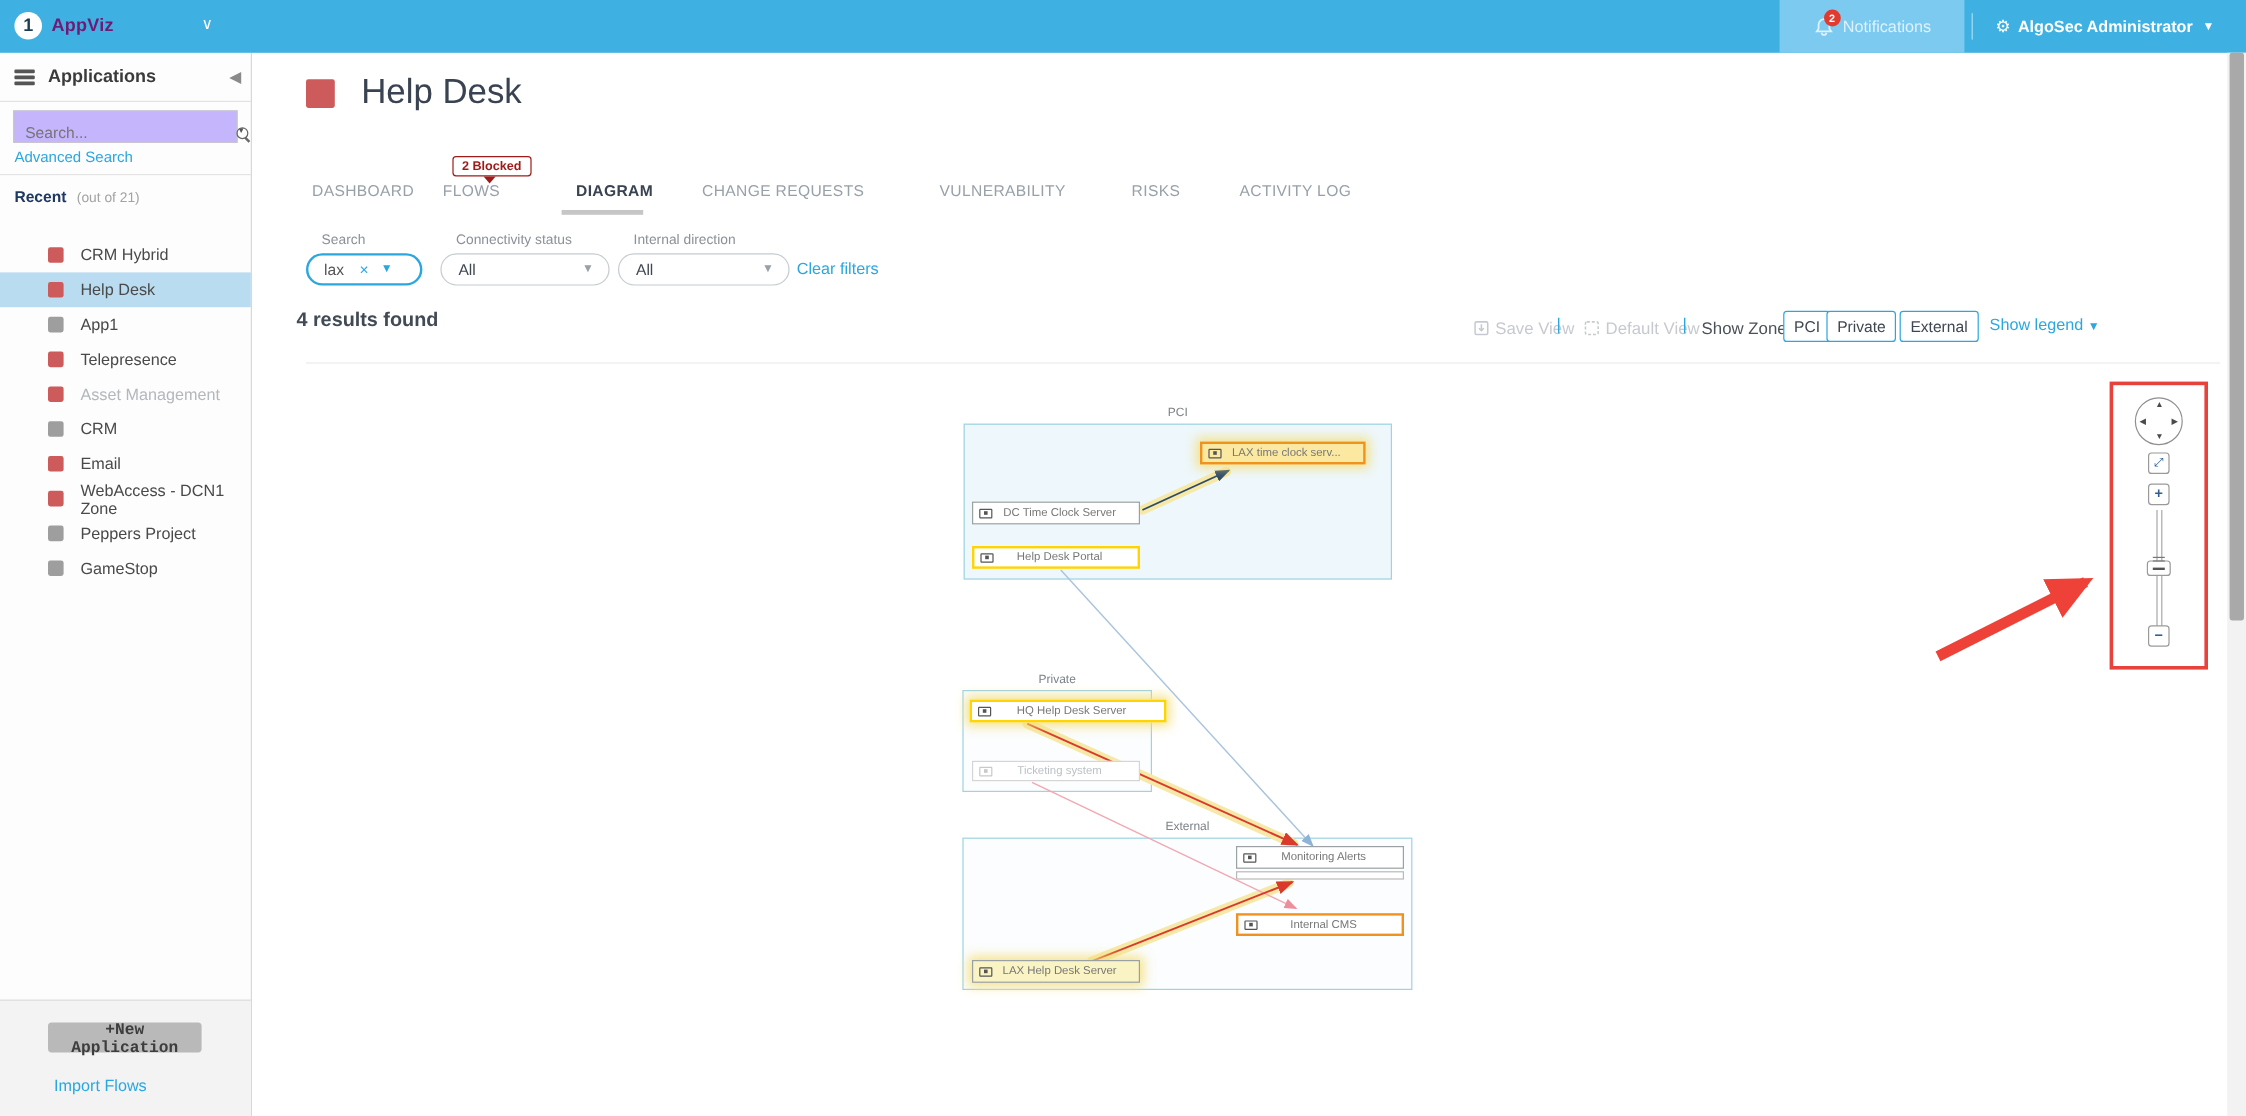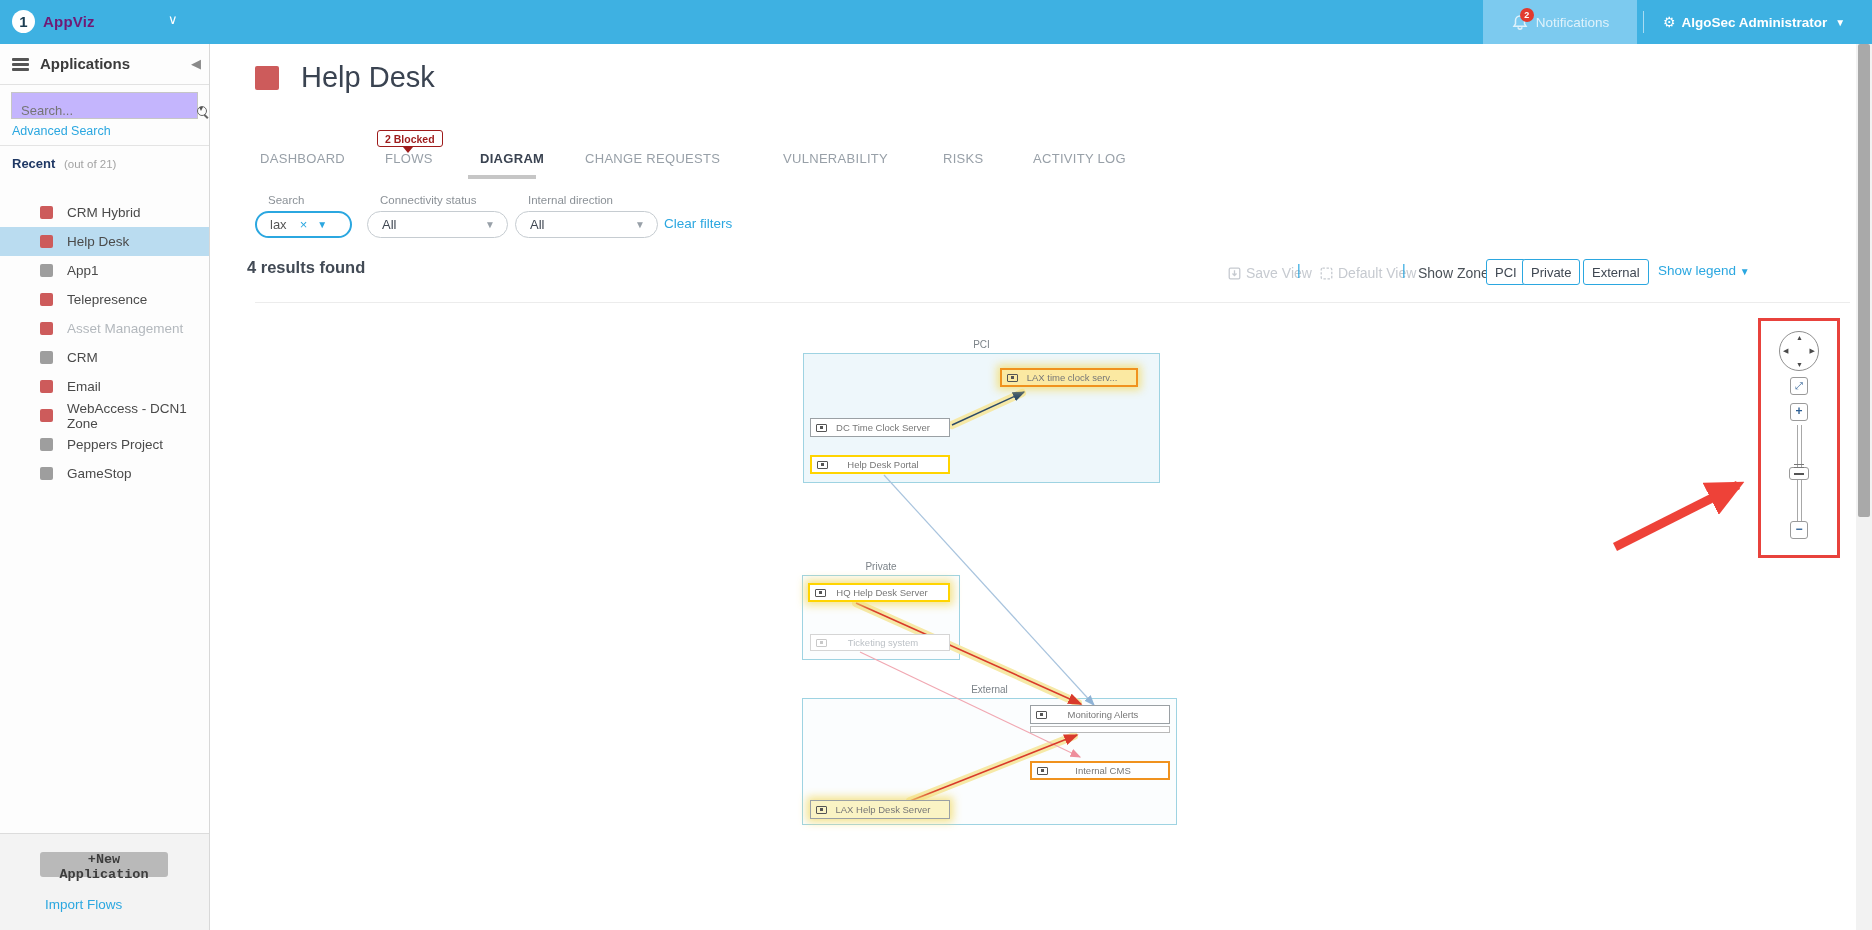--- a/index.html
+++ b/index.html
@@ -237,21 +237,21 @@
   </div>
 
   <div class="main">
     <div class="title-sq"></div>
     <div class="page-title">Help Desk</div>
 
     <div class="blocked-badge">2 Blocked</div>
     <div class="blocked-tri"></div>
 
     <div class="tab" style="left:50px">DASHBOARD</div>
-    <div class="tab" style="left:175px">FLOWS</div>
+    <div class="tab" style="left:159px">FLOWS</div>
     <div class="tab active" style="left:270px">DIAGRAM</div>
     <div class="tab" style="left:375px">CHANGE REQUESTS</div>
     <div class="tab" style="left:573px">VULNERABILITY</div>
     <div class="tab" style="left:733px">RISKS</div>
     <div class="tab" style="left:823px">ACTIVITY LOG</div>
     <div class="tab-underline"></div>
 
     <div class="f-label" style="left:58px">Search</div>
     <div class="f-label" style="left:170px">Connectivity status</div>
     <div class="f-label" style="left:318px">Internal direction</div>
@@ -337,21 +337,21 @@
       <span class="nlabel">LAX time clock serv...</span>
     </div>
     <div class="node" style="left:600px; top:374px; width:140px;">
       <span class="nicon"></span>
       <span class="nlabel">DC Time Clock Server</span>
     </div>
     <div class="node n-yellow" style="left:600px; top:411px; width:140px;">
       <span class="nicon"></span>
       <span class="nlabel">Help Desk Portal</span>
     </div>
-    <div class="node n-yellow n-glow" style="left:598px; top:539px; width:142px;">
+    <div class="node n-yellow n-glow" style="left:598px; top:539px; width:164px;">
       <span class="nicon"></span>
       <span class="nlabel">HQ Help Desk Server</span>
     </div>
     <div class="node n-dim" style="left:600px; top:590px; width:140px; height:17px;">
       <span class="nicon"></span>
       <span class="nlabel">Ticketing system</span>
     </div>
     <div class="node" style="left:820px; top:661px; width:140px;">
       <span class="nicon"></span>
       <span class="nlabel">Monitoring Alerts</span>

